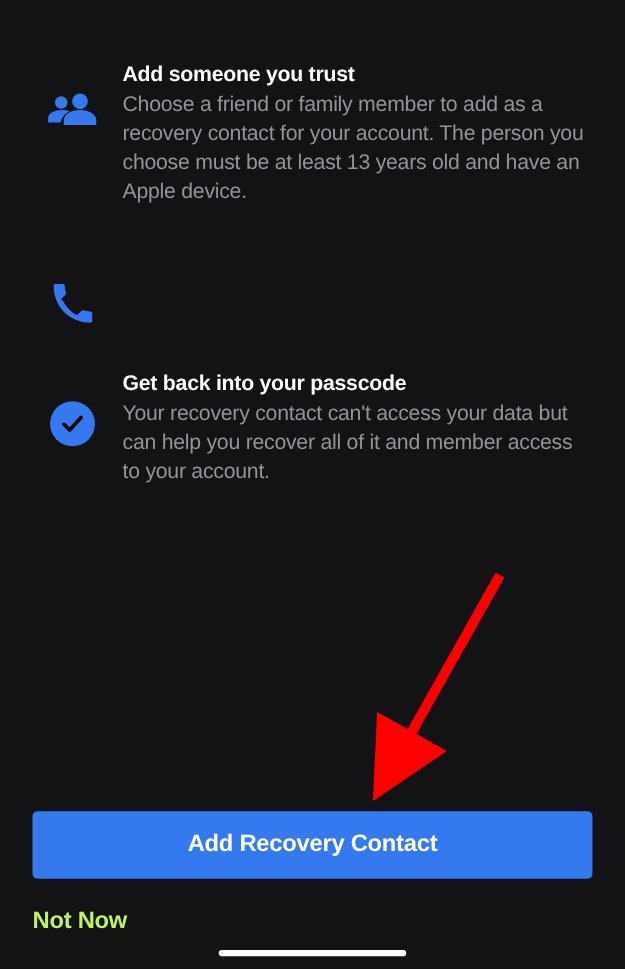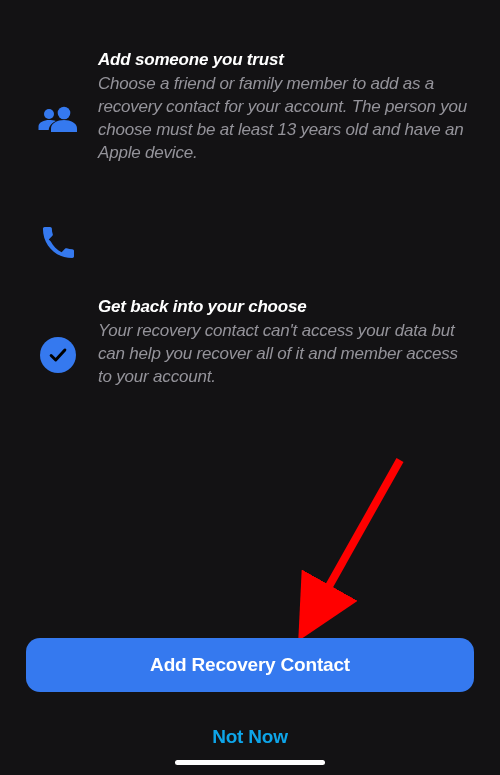--- a/index.html
+++ b/index.html
@@ -14,23 +14,22 @@
       font-family: -apple-system, BlinkMacSystemFont, "Segoe UI", Helvetica, Arial, sans-serif;
       color: #fff;
       position: relative;
       overflow: hidden;
     }
     .content {
       padding: 50px 28px 0 28px;
     }
     .info-block {
       display: flex;
-      align-items: center;
+      align-items: flex-start;
       margin-bottom: 38px;
-      font-style: italic;
     }
     .icon-col {
       width: 60px;
       flex-shrink: 0;
       display: flex;
       justify-content: center;
       padding-top: 24px;
     }
     .text-col {
       flex: 1;
@@ -66,34 +65,33 @@
       left: 0;
       right: 0;
       bottom: 0;
       padding: 0 26px 10px 26px;
     }
     .primary-btn {
       width: 100%;
       background: #3579ef;
       color: #fff;
       border: none;
-      border-radius: 14px;
+      border-radius: 4px;
       font-size: 19px;
       font-weight: 600;
       padding: 16px 0;
       cursor: pointer;
       letter-spacing: -0.2px;
     }
     .secondary-link {
       display: block;
-      text-align: center;
-      color: #0ea5e9;
+      color: #bef264;
       font-size: 19px;
       font-weight: 600;
-      margin-top: 34px;
+      margin-top: 23px;
       margin-bottom: 12px;
       cursor: pointer;
       letter-spacing: -0.2px;
     }
     .home-indicator {
       width: 150px;
       height: 5px;
       background: #fff;
       border-radius: 3px;
       margin: 8px auto 0 auto;
@@ -133,21 +131,21 @@
 
   <div class="info-block">
     <div class="icon-col">
       <div class="check-circle">
         <svg width="22" height="22" viewBox="0 0 24 24" fill="none" stroke="#000" stroke-width="3.2" stroke-linecap="round" stroke-linejoin="round">
           <polyline points="4.5 12.5 9.5 17.5 19.5 6.5"></polyline>
         </svg>
       </div>
     </div>
     <div class="text-col">
-      <div class="block-title">Get back into your choose</div>
+      <div class="block-title">Get back into your passcode</div>
       <div class="block-body">Your recovery contact can't access your data but can help you recover all of it and member access to your account.</div>
     </div>
   </div>
 
 </div>
 
 <svg class="arrow-annotation" style="left:290px; top:450px;" width="130" height="200">
   <defs>
     <marker id="ah" markerWidth="8" markerHeight="8" refX="5" refY="4" orient="auto">
       <polygon points="0 0, 8 4, 0 8" fill="#ff0000"></polygon>

